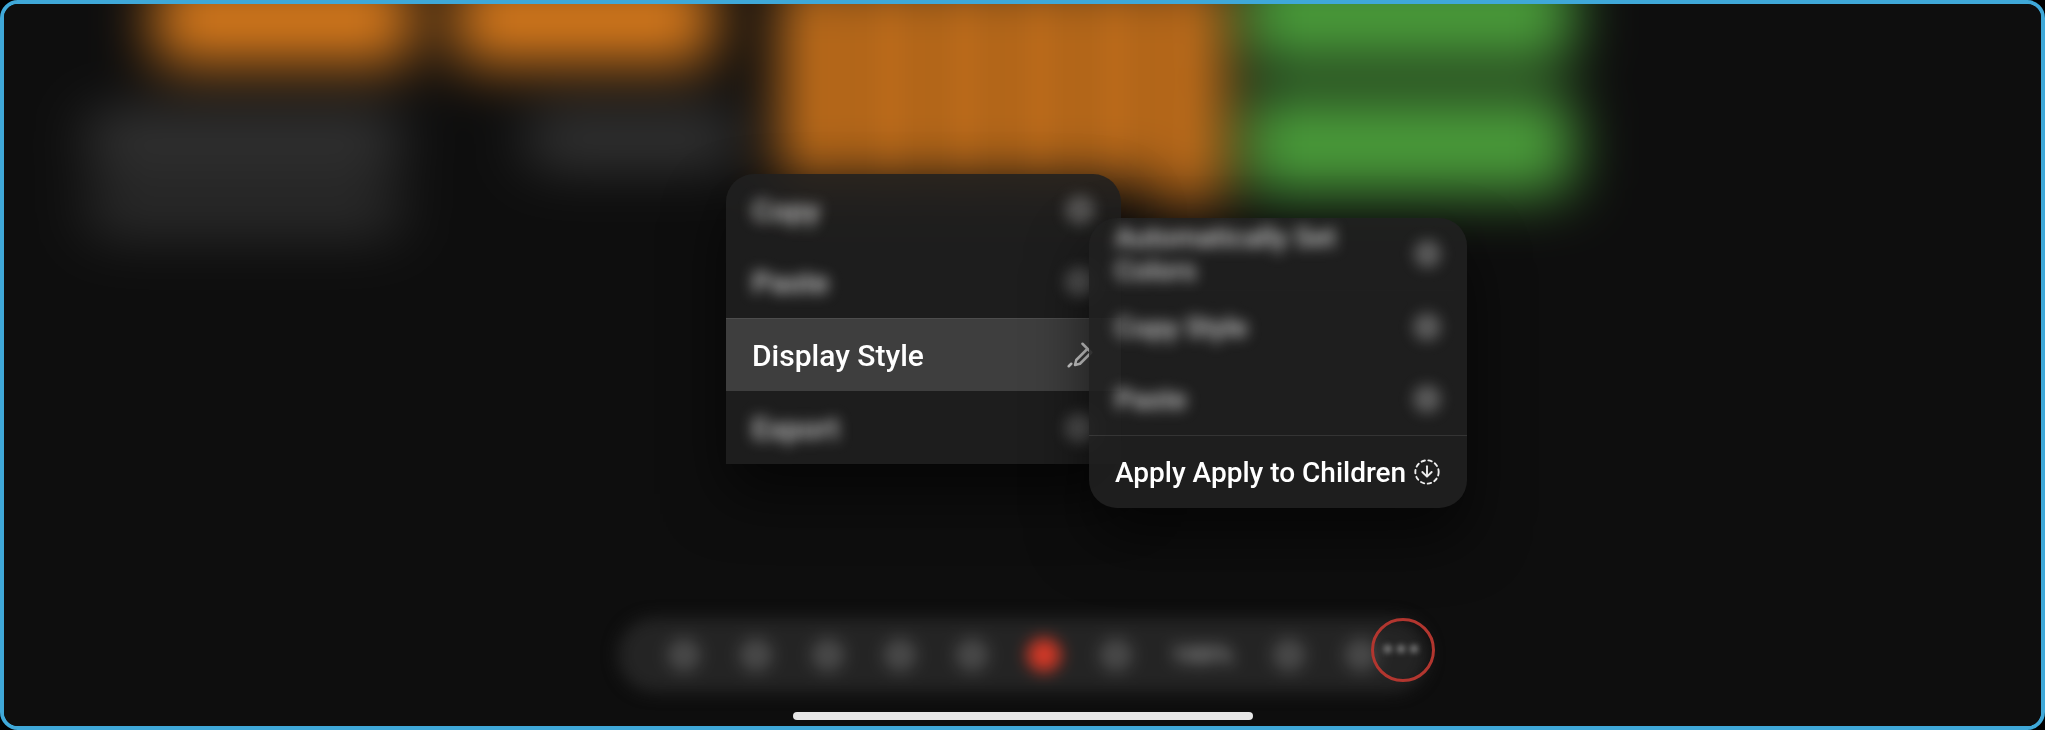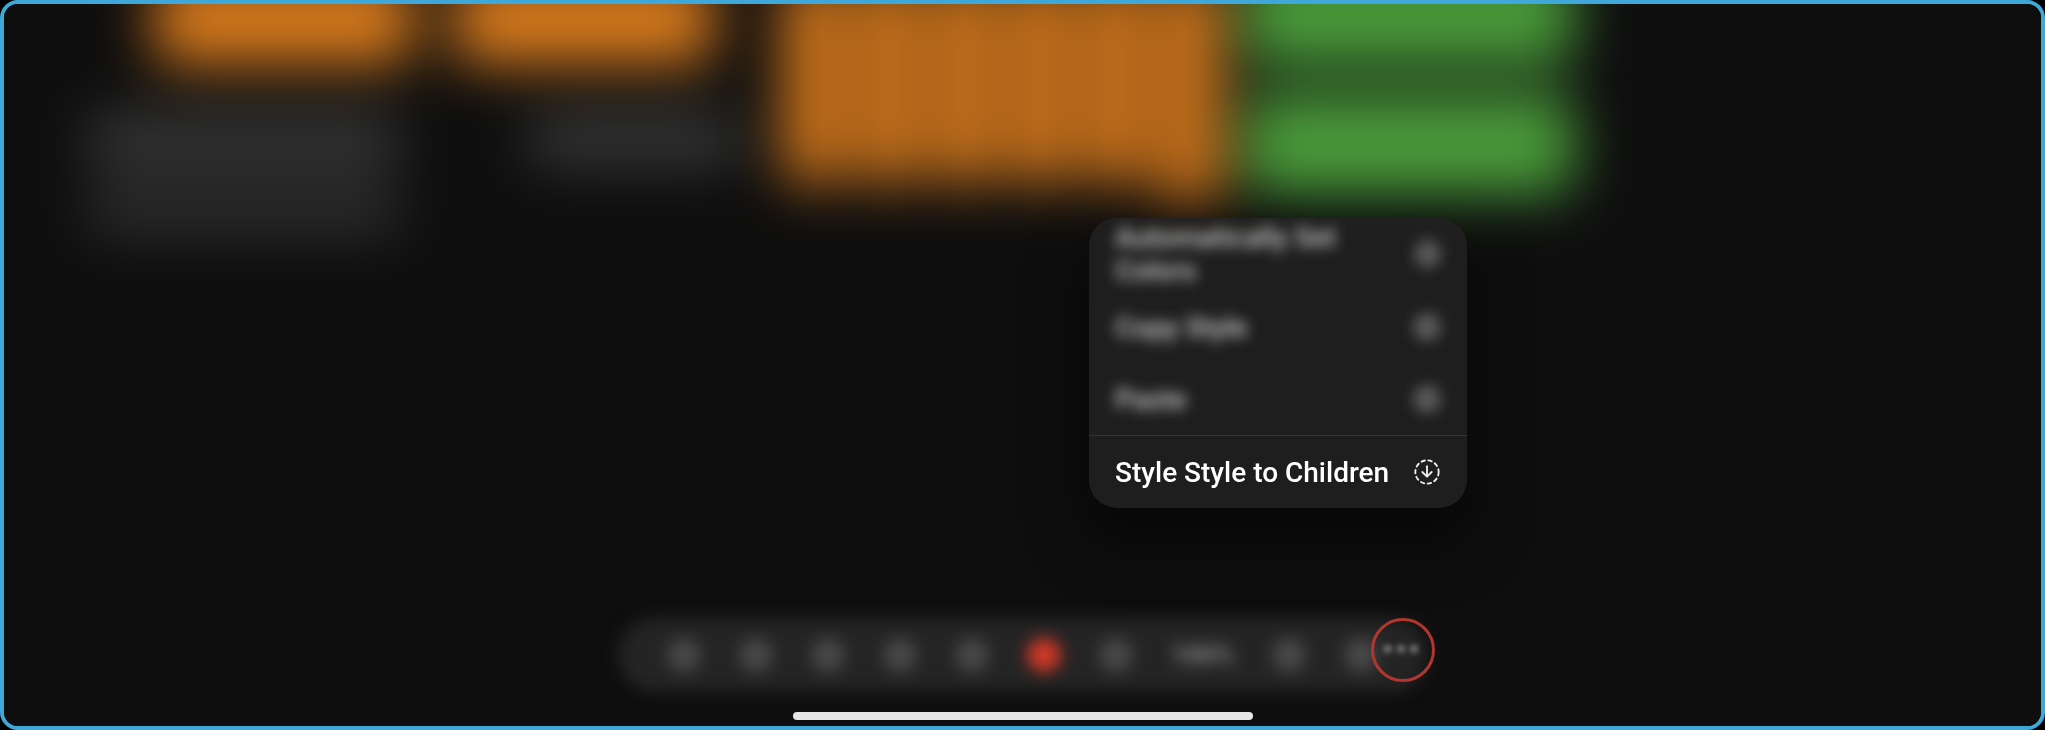--- a/index.html
+++ b/index.html
@@ -183,36 +183,59 @@
     <div class="tbtn"></div>
     <div class="zoom">100%</div>
     <div class="tbtn"></div>
     <div class="tbtn"></div>
   </div>
 
   <div class="more-ring">
     <span class="dots">•••</span>
   </div>
 
+  <div class="menu1">
+    <div class="row blurred">
+      <span>Copy</span>
+      <span class="ic"></span>
+    </div>
+    <div class="row blurred">
+      <span>Paste</span>
+      <span class="ic"></span>
+    </div>
+    <div class="row sep active">
+      <span>Display Style</span>
+      <span class="ic">
+        <svg viewBox="0 0 24 24" width="30" height="30" fill="none" stroke="#eee" stroke-width="2" stroke-linecap="round" stroke-linejoin="round">
+          <path d="M14 3l7 7-9 9-4 1 1-4 9-9z"></path>
+          <path d="M5 19l-2 2"></path>
+        </svg>
+      </span>
+    </div>
+    <div class="row blurred sep">
+      <span>Export</span>
+      <span class="ic"></span>
+    </div>
+  </div>
 
   <div class="menu2">
     <div class="row blurred">
       <span>Automatically Set Colors</span>
       <span class="ic"></span>
     </div>
     <div class="row blurred sep">
       <span>Copy Style</span>
       <span class="ic"></span>
     </div>
     <div class="row blurred">
       <span>Paste</span>
       <span class="ic"></span>
     </div>
     <div class="row sep clear">
-      <span>Style Style to Children</span>
+      <span>Apply Apply to Children</span>
       <span>
         <svg viewBox="0 0 24 24" width="28" height="28" fill="none" stroke="#eee" stroke-width="1.6" stroke-linecap="round" stroke-linejoin="round" stroke-dasharray="3 3">
           <circle cx="12" cy="12" r="10"></circle>
           <path d="M12 7v8" stroke-dasharray="0"></path>
           <path d="M8 12l4 4 4-4" stroke-dasharray="0"></path>
         </svg>
       </span>
     </div>
   </div>
 

